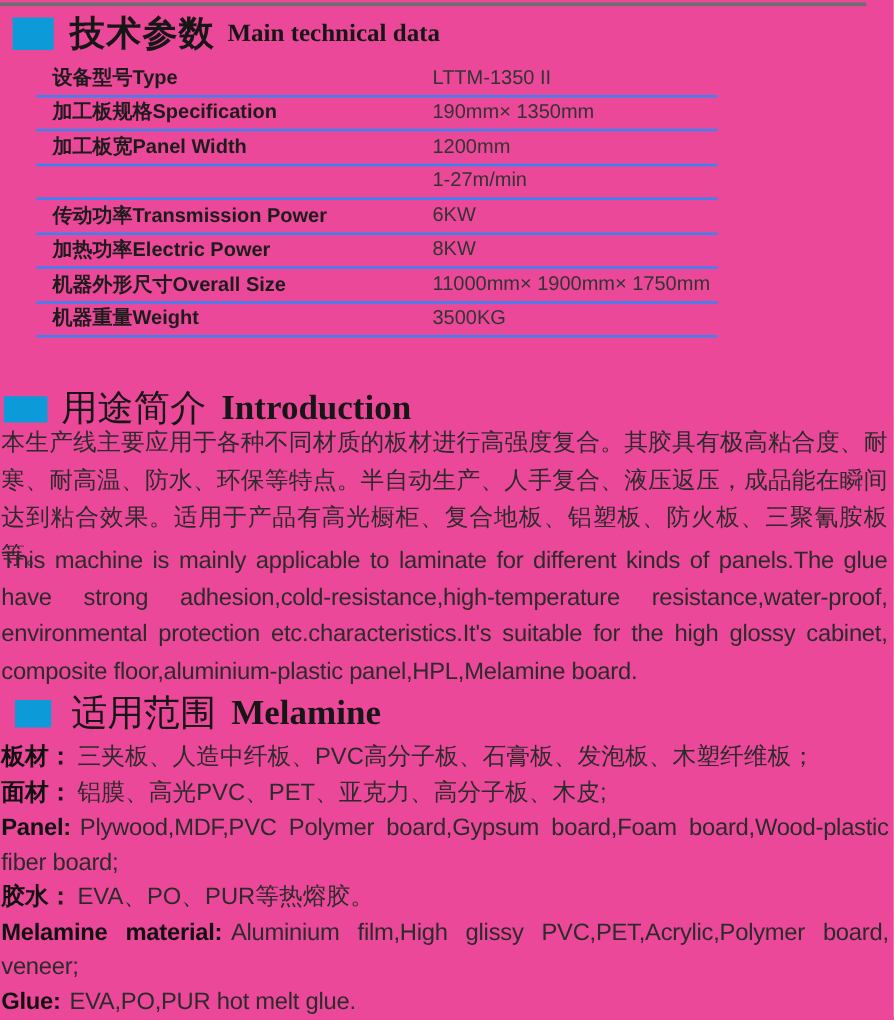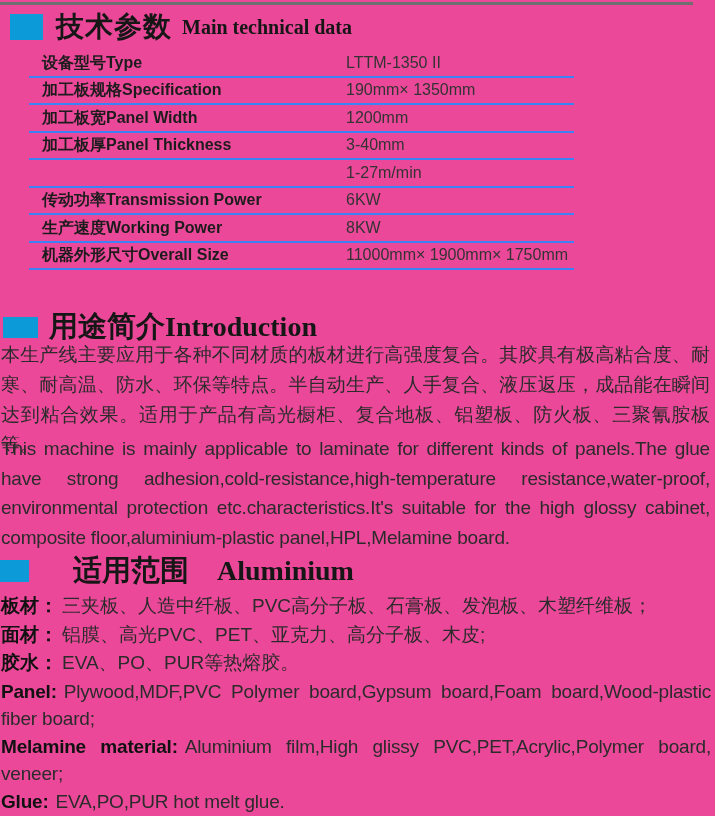--- a/index.html
+++ b/index.html
@@ -23,24 +23,24 @@
   }
   .sq{display:inline-block;background:#0c9bd8;flex:0 0 auto;}
   .h-zh{font-weight:bold;color:#161616;}
   .h-en{font-family:"Liberation Serif","DejaVu Serif",serif;font-weight:bold;color:#161616;}
   .hdr1{left:10px;top:10px;height:34px;}
   .hdr1 .sq{width:33px;height:26px;margin-right:13px;}
   .hdr1 .h-zh{font-size:28px;letter-spacing:1px;}
   .hdr1 .h-en{font-size:20px;margin-left:10px;}
   .hdr2{left:3px;top:308px;height:38px;}
   .hdr2 .sq{width:35px;height:21px;margin-right:11px;}
-  .hdr3{left:0px;top:553px;height:36px;gap:28px;}
+  .hdr3{left:12px;top:553px;height:36px;}
   .hdr3 .sq{width:29px;height:22px;margin-right:16px;}
-  .serif-zh{font-family:"Liberation Serif","DejaVu Serif",serif;font-weight:bold;font-size:29px;}
-  .hdr2 .h-en,.hdr3 .h-en{font-size:28px;margin-left:0;}
+  .serif-zh{font-family:"Liberation Serif","DejaVu Serif",serif;font-weight:normal;font-size:29px;}
+  .hdr2 .h-en,.hdr3 .h-en{font-size:28px;margin-left:12px;}
   
   .tech-table{
     position:absolute;left:29px;top:50px;width:545px;
   }
   .trow{
     position:relative;height:25.5px;
     border-bottom:2px solid #3b82f6;
   }
   .tlabel{
     position:absolute;left:13px;top:50%;transform:translateY(-50%);
@@ -87,67 +87,67 @@
     </div>
     <div class="trow">
       <span class="tlabel">加工板规格Specification</span>
       <span class="tvalue">190mm× 1350mm</span>
     </div>
     <div class="trow">
       <span class="tlabel">加工板宽Panel Width</span>
       <span class="tvalue">1200mm</span>
     </div>
     <div class="trow">
-      <span class="tlabel">加工板厚Panel Thickness</span>
-      <span class="tvalue">3-40mm</span>
-    </div>
-    <div class="trow">
       <span class="tvalue">1-27m/min</span>
     </div>
     <div class="trow">
       <span class="tlabel">传动功率Transmission Power</span>
       <span class="tvalue">6KW</span>
     </div>
     <div class="trow">
-      <span class="tlabel">生产速度Working Power</span>
+      <span class="tlabel">加热功率Electric Power</span>
       <span class="tvalue">8KW</span>
     </div>
     <div class="trow">
       <span class="tlabel">机器外形尺寸Overall Size</span>
       <span class="tvalue">11000mm× 1900mm× 1750mm</span>
+    </div>
+    <div class="trow">
+      <span class="tlabel">机器重量Weight</span>
+      <span class="tvalue">3500KG</span>
     </div>
   </div>
 
   <div class="sec-header hdr2">
     <span class="sq"></span>
     <span class="h-zh serif-zh">用途简介</span>
     <span class="h-en">Introduction</span>
   </div>
 
   <p class="body-par intro-zh">本生产线主要应用于各种不同材质的板材进行高强度复合。其胶具有极高粘合度、耐寒、耐高温、防水、环保等特点。半自动生产、人手复合、液压返压，成品能在瞬间达到粘合效果。适用于产品有高光橱柜、复合地板、铝塑板、防火板、三聚氰胺板等。</p>
   <p class="body-par intro-en">This machine is mainly applicable to laminate for different kinds of panels.The glue have strong adhesion,cold-resistance,high-temperature resistance,water-proof, environmental protection etc.characteristics.It's suitable for the high glossy cabinet, composite floor,aluminium-plastic panel,HPL,Melamine board.</p>
 
   <div class="sec-header hdr3">
     <span class="sq"></span>
     <span class="h-zh serif-zh">适用范围</span>
-    <span class="h-en">Aluminium</span>
+    <span class="h-en">Melamine</span>
   </div>
 
   <div class="materials">
     <div class="mline mline-zh">
       <b>板材：</b><span>三夹板、人造中纤板、PVC高分子板、石膏板、发泡板、木塑纤维板；</span>
     </div>
     <div class="mline mline-zh">
       <b>面材：</b><span>铝膜、高光PVC、PET、亚克力、高分子板、木皮;</span>
     </div>
+    <div class="mline mline-en">
+      <b>Panel:</b><span>Plywood,MDF,PVC Polymer board,Gypsum board,Foam board,Wood-plastic fiber board;</span>
+    </div>
     <div class="mline mline-zh">
       <b>胶水：</b><span>EVA、PO、PUR等热熔胶。</span>
-    </div>
-    <div class="mline mline-en">
-      <b>Panel:</b><span>Plywood,MDF,PVC Polymer board,Gypsum board,Foam board,Wood-plastic fiber board;</span>
     </div>
     <div class="mline mline-en">
       <b>Melamine material:</b><span>Aluminium film,High glissy PVC,PET,Acrylic,Polymer board, veneer;</span>
     </div>
     <div class="mline mline-en">
       <b>Glue:</b><span>EVA,PO,PUR hot melt glue.</span>
     </div>
   </div>
 
 </div>

